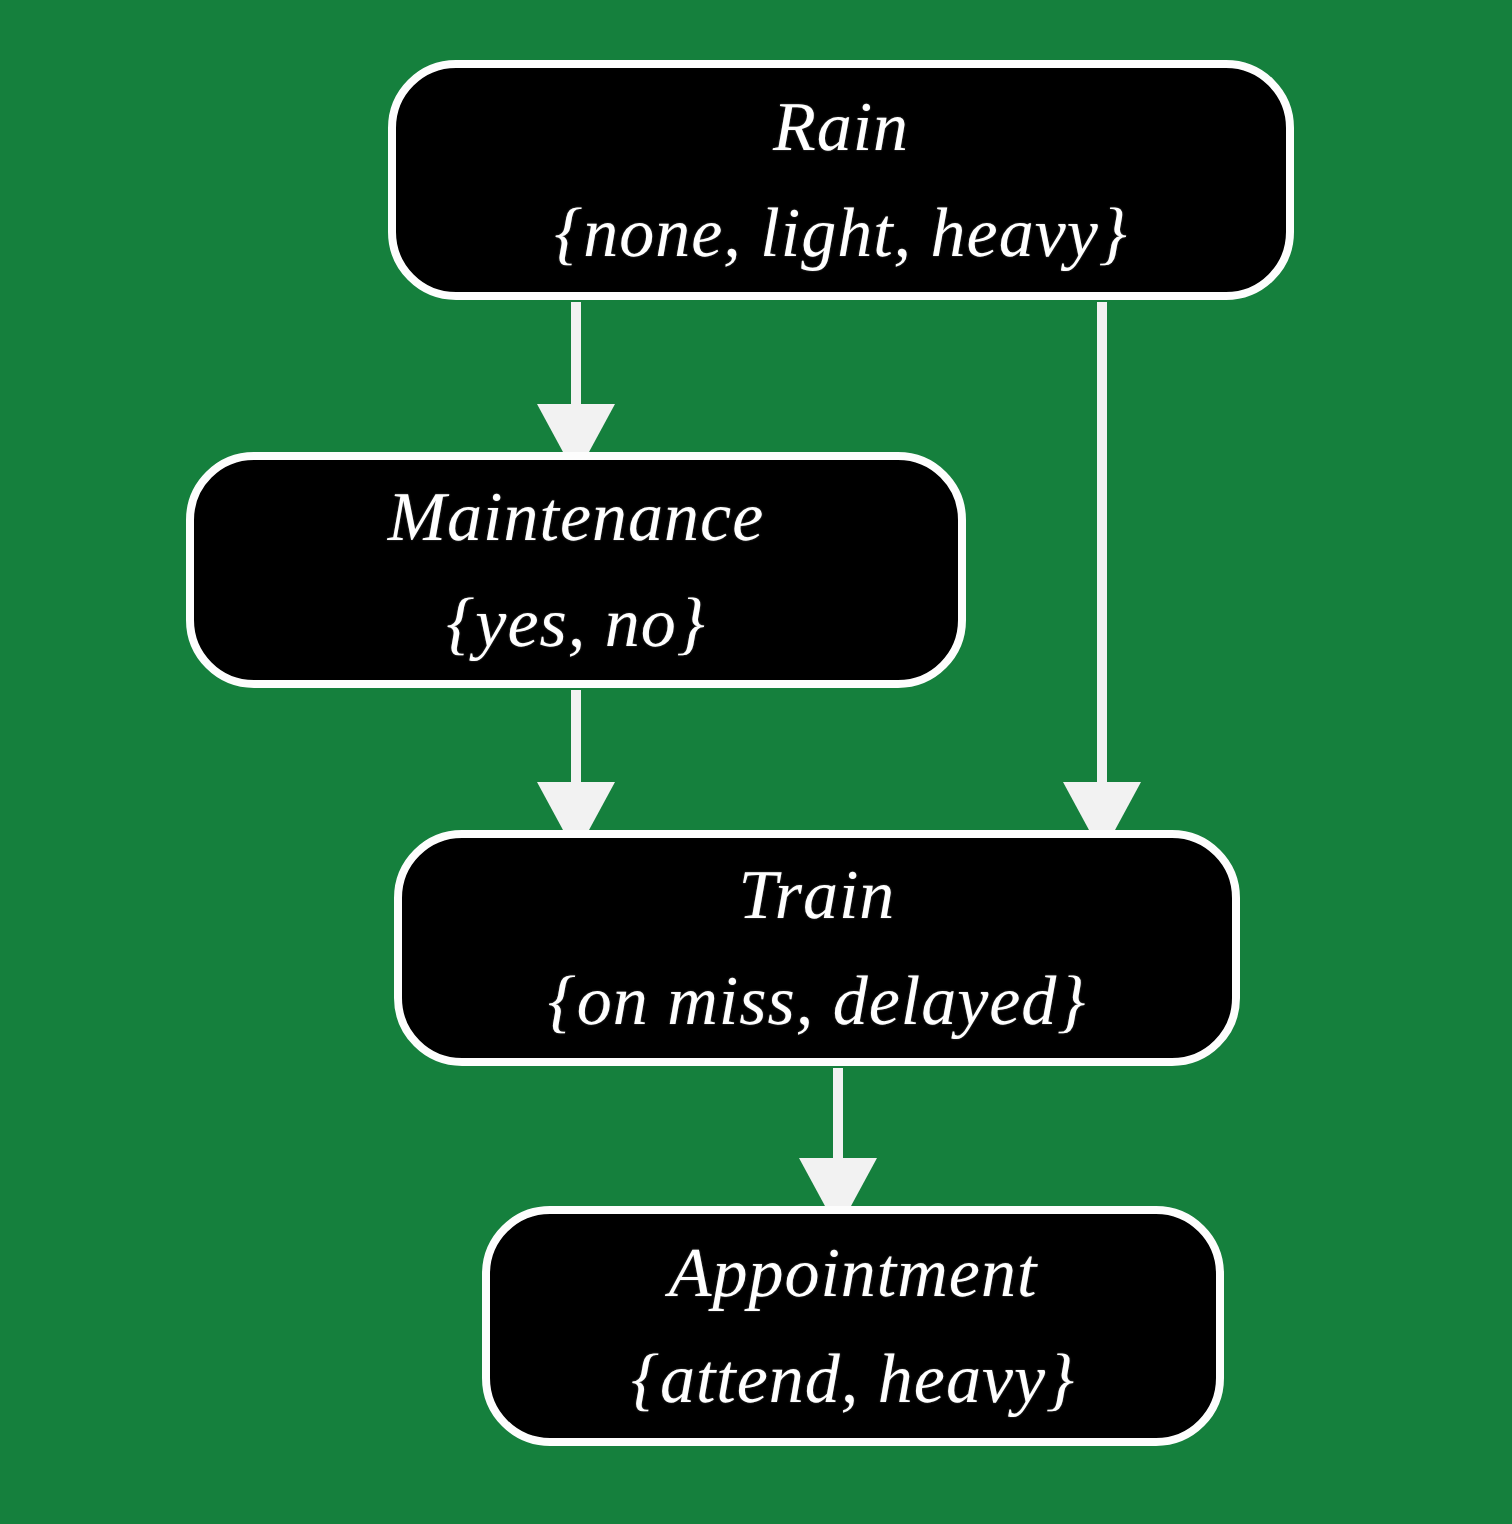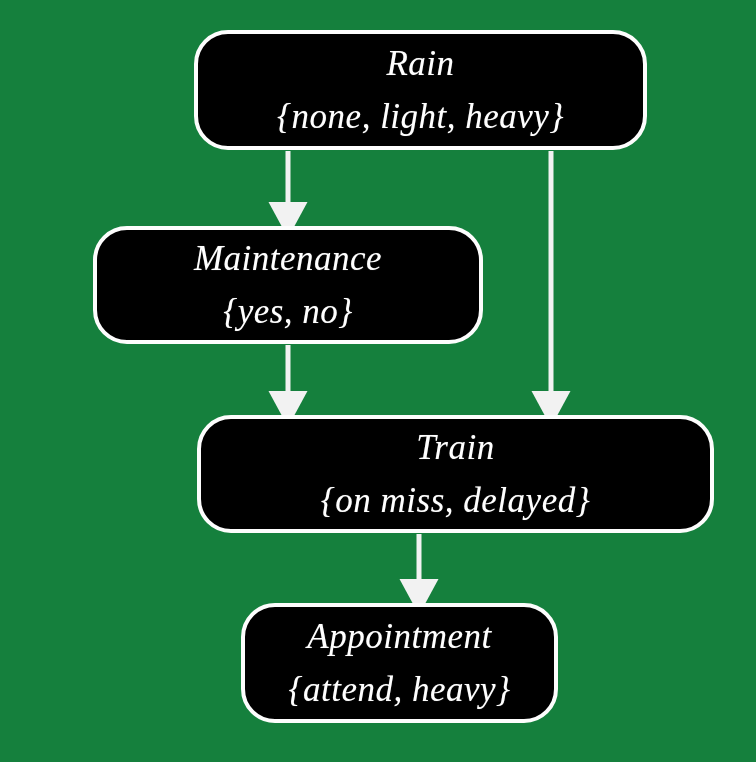--- a/index.html
+++ b/index.html
@@ -51,22 +51,22 @@
   }
   .node .node-states {
     display: block;
     font-size: 35px;
     letter-spacing: 0.5px;
     margin-top: 14px;
   }
   
   #node-rain        { left: 194px; top: 30px;  width: 453px; height: 120px; }
   #node-maintenance { left: 93px;  top: 226px; width: 390px; height: 118px; }
-  #node-train       { left: 197px; top: 415px; width: 517px; height: 118px; }
-  #node-appointment { left: 241px; top: 603px; width: 317px; height: 120px; }
+  #node-train       { left: 197px; top: 415px; width: 423px; height: 118px; }
+  #node-appointment { left: 241px; top: 603px; width: 371px; height: 120px; }
 </style>
 </head>
 <body>
 
 <div id="canvas">
 
   <svg class="edge-layer" viewBox="0 0 756 762" xmlns="http://www.w3.org/2000/svg">
     <defs>
       <marker id="arrowhead" markerWidth="9" markerHeight="9" refX="3.2" refY="4.5" orient="auto" markerUnits="strokeWidth">
         <path d="M0,0.6 L7.2,4.5 L0,8.4 Z" fill="#f2f2f2"></path>

